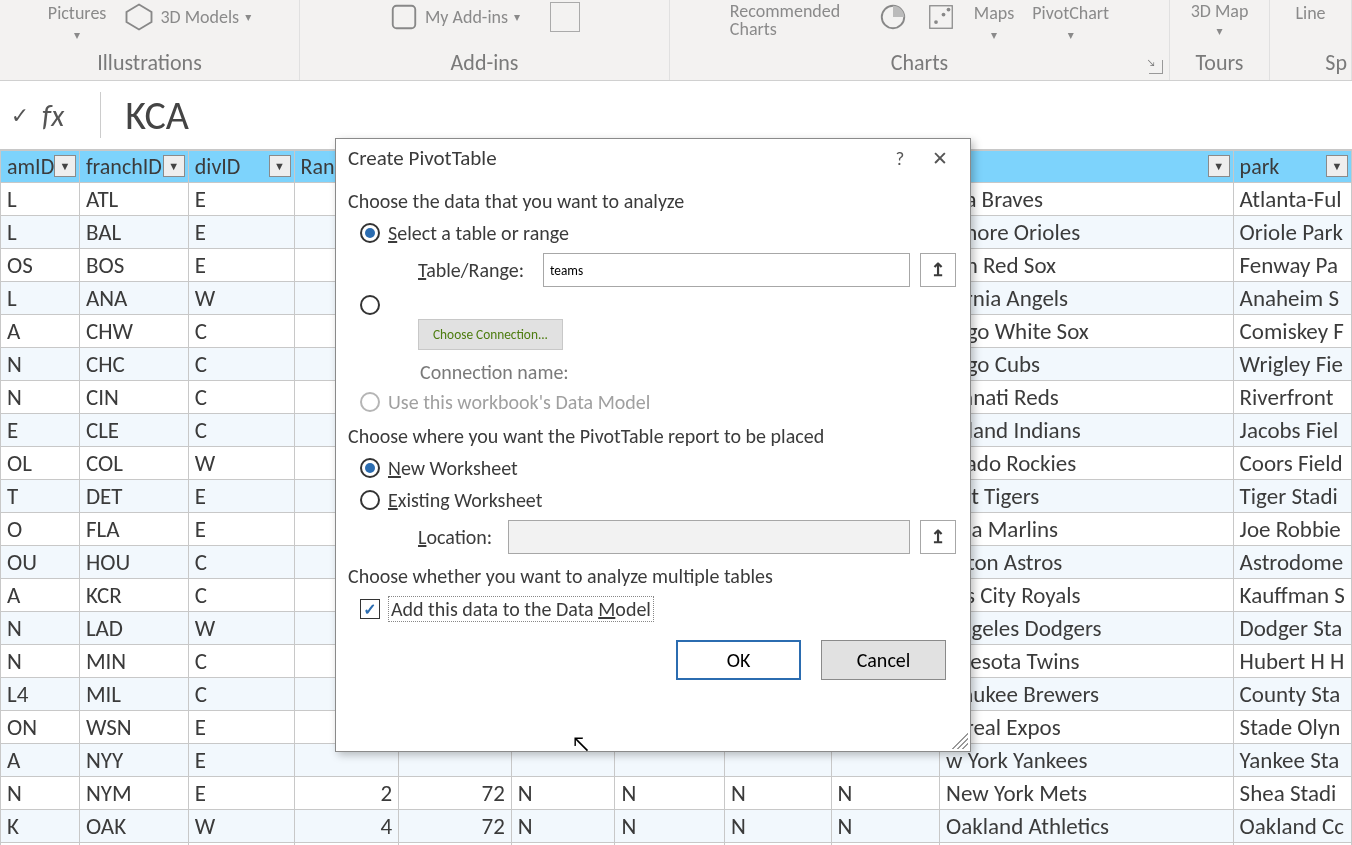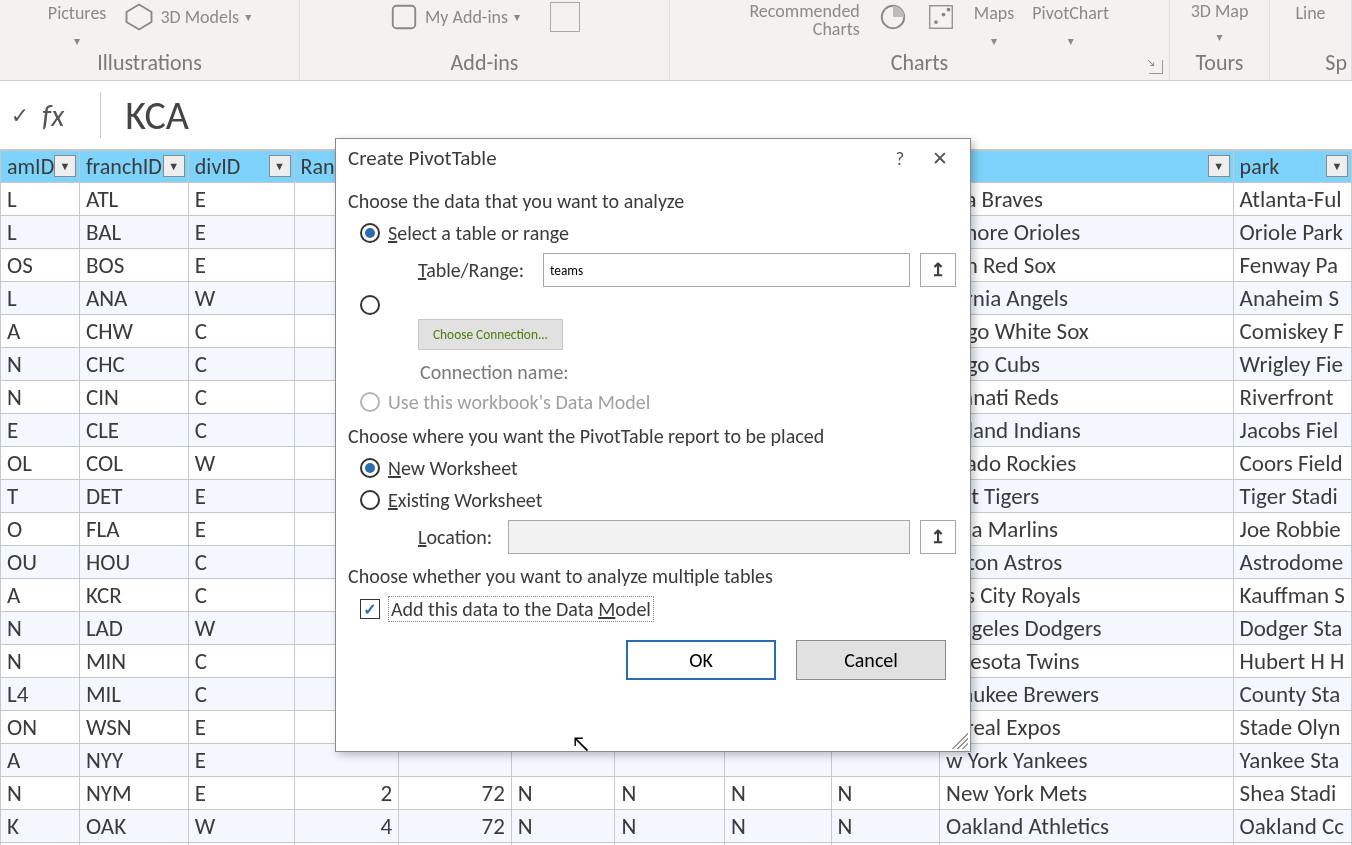--- a/index.html
+++ b/index.html
@@ -3,21 +3,21 @@
 <meta charset="utf-8">
 <style>
 * { box-sizing: border-box; margin: 0; padding: 0; font-family: "Segoe UI", Calibri, sans-serif; }
 body { width: 1352px; height: 845px; overflow: hidden; background: #fff; position: relative; }
 
 
 .ribbon { height: 81px; background: #f3f2f1; display: flex; border-bottom: 1px solid #d0d0d0; color: #888; font-size: 19px; position: relative; }
 .ribbon-group { display: flex; flex-direction: column; align-items: center; padding: 0 10px; border-right: 1px solid #e0e0e0; height: 100%; position: relative; }
 .ribbon-group .label { position: absolute; bottom: 4px; font-size: 22px; color: #7a7a7a; }
 .ribbon-items { display: flex; gap: 18px; align-items: flex-start; padding-top: 2px; flex:1; }
-.ribbon-item { display: flex; flex-direction: column; align-items: center; font-size: 18px; color: #8a8a8a; gap: 10px; }
+.ribbon-item { display: flex; flex-direction: column; align-items: center; font-size: 18px; color: #8a8a8a; gap: 4px; }
 .ribbon-icon { width: 30px; height: 30px; display: inline-block; }
 .dialog-launcher { position: absolute; right: 6px; bottom: 6px; width: 14px; height: 14px; border: 1px solid #999; border-left: none; border-top: none; }
 .dialog-launcher::after { content: "↘"; font-size: 10px; color: #777; position: absolute; top: -4px; left: -2px;}
 
 
 .formula-bar { height: 69px; display: flex; align-items: center; border-bottom: 1px solid #c8c8c8; padding-left: 8px; }
 .fb-btn { width: 24px; height: 24px; margin-right: 10px; color: #555; display: flex; align-items: center; justify-content: center; font-size: 22px; }
 .fx { font-style: italic; font-size: 30px; color: #555; margin-right: 30px; }
 .fb-sep { width: 1px; height: 46px; background: #ccc; margin: 0 6px; }
 .formula-val { font-size: 40px; color: #444; padding-left: 18px; }
@@ -52,21 +52,21 @@
 .tr-input.disabled { background:#f2f2f2; color:#999; }
 .range-btn { width:36px; height:34px; border:1px solid #a7a7a7; display:flex; align-items:center; justify-content:center; }
 .arrow-up-icon { font-size:18px; font-weight:bold; }
 .conn-btn { margin-left: 70px; padding: 6px 14px; background:#e1e1e1; border:1px solid #c8c8c8; color:#4d7c0f; }
 .conn-name { padding: 10px 0 2px 72px; color:#7a7a7a; }
 .greyed { color: #a0a0a0; }
 .checkbox { width:20px; height:20px; border:1px solid #333; display:inline-flex; align-items:center; justify-content:center; font-size:16px; color:#2b6cb0; }
 .checkbox.checked::after { content:"✓"; font-weight:bold; }
 .label-dotted { border:1px dotted #888; padding:0 2px; }
 .btn-row { display:flex; justify-content:flex-end; gap:20px; padding: 14px 10px 0 0; }
-.dlg-btn { width:150px; height:40px; border:1px solid #8a8a8a; background:#e1e1e1; font-size:20px; }
+.dlg-btn { width:125px; height:40px; border:1px solid #8a8a8a; background:#e1e1e1; font-size:20px; }
 .dlg-btn.primary { border:2px solid #2b6cb0; background:#fff; }
 .resize-grip { position:absolute; right:2px; bottom:2px; width:16px; height:16px; background:
   linear-gradient(135deg, transparent 50%, #999 50%, #999 55%, transparent 55%, transparent 65%, #999 65%, #999 70%, transparent 70%, transparent 80%, #999 80%, #999 85%, transparent 85%);
 }
 
 .cursor { position:absolute; left:571px; top:730px; z-index:100; font-size:22px; pointer-events:none; }
 </style>
 </head>
 <body>
 
@@ -100,21 +100,21 @@
         <span>My Add-ins</span>
         <span style="font-size:12px;">▾</span>
       </div>
       <span class="ribbon-icon" style="border:1px solid #aaa;"></span>
     </div>
     <div class="label">Add-ins</div>
   </div>
   <div class="ribbon-group" style="width:500px;">
     <div class="ribbon-items">
       <div class="ribbon-item">
-        <span style="text-align:right; width:130px; line-height:1.0;">Recommended Charts</span>
+        <span style="text-align:left; width:130px; line-height:1.0;">Recommended Charts</span>
       </div>
       <span class="ribbon-icon">
         <svg viewBox="0 0 24 24">
             <circle cx="12" cy="12" r="9" fill="none" stroke="#888" stroke-width="1.5"></circle>
             <path d="M12 12 L12 3 A9 9 0 0 1 21 12 Z" fill="#bbb"></path>
           </svg>
       </span>
       <span class="ribbon-icon">
         <svg viewBox="0 0 24 24">
             <rect x="3" y="3" width="18" height="18" fill="none" stroke="#888"></rect>

